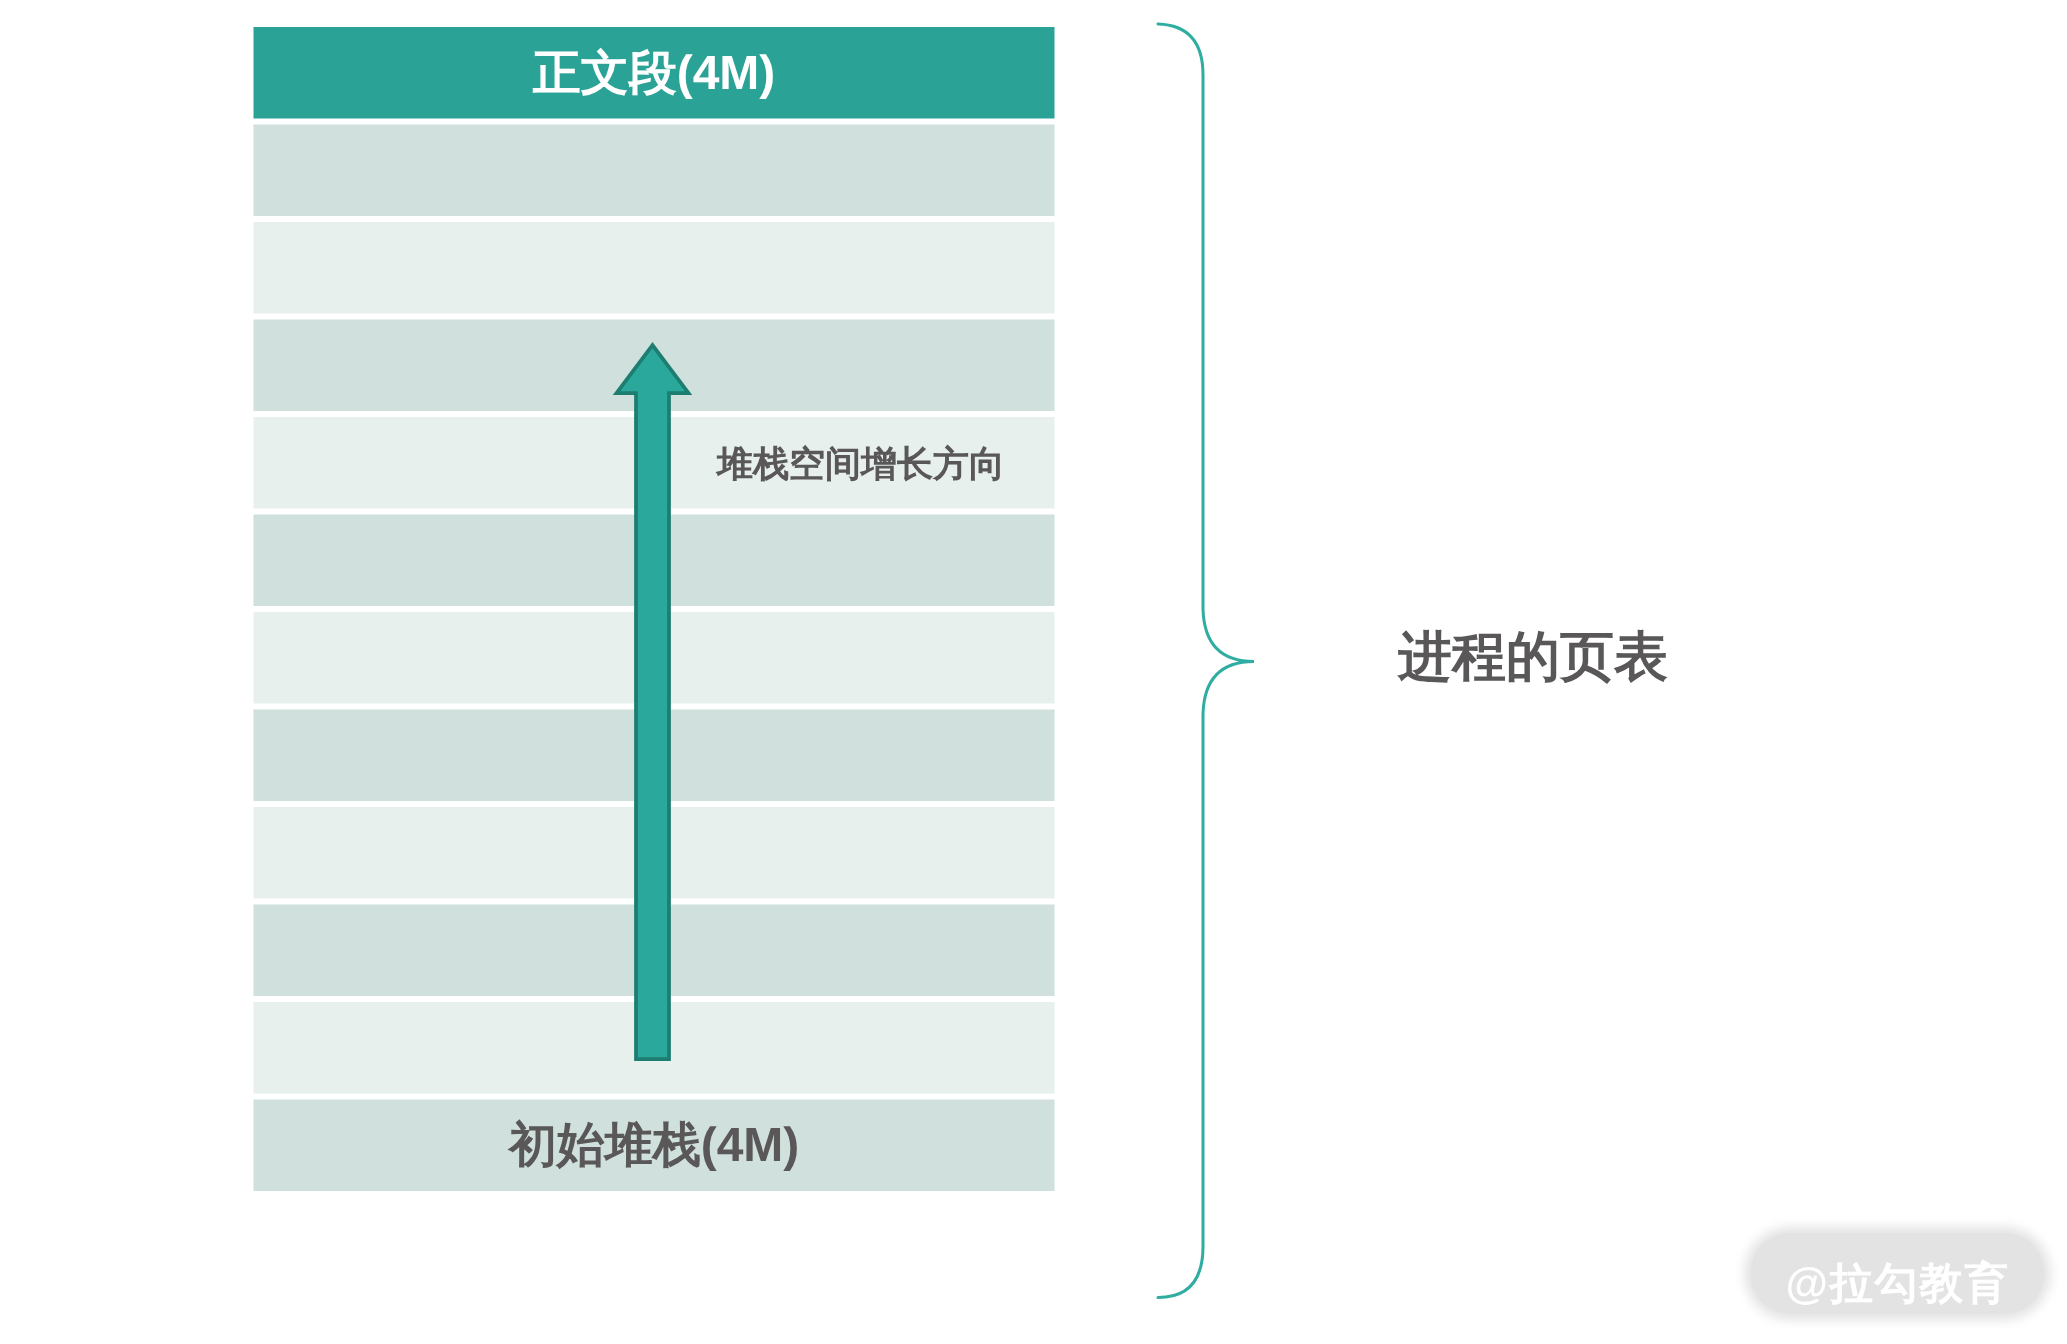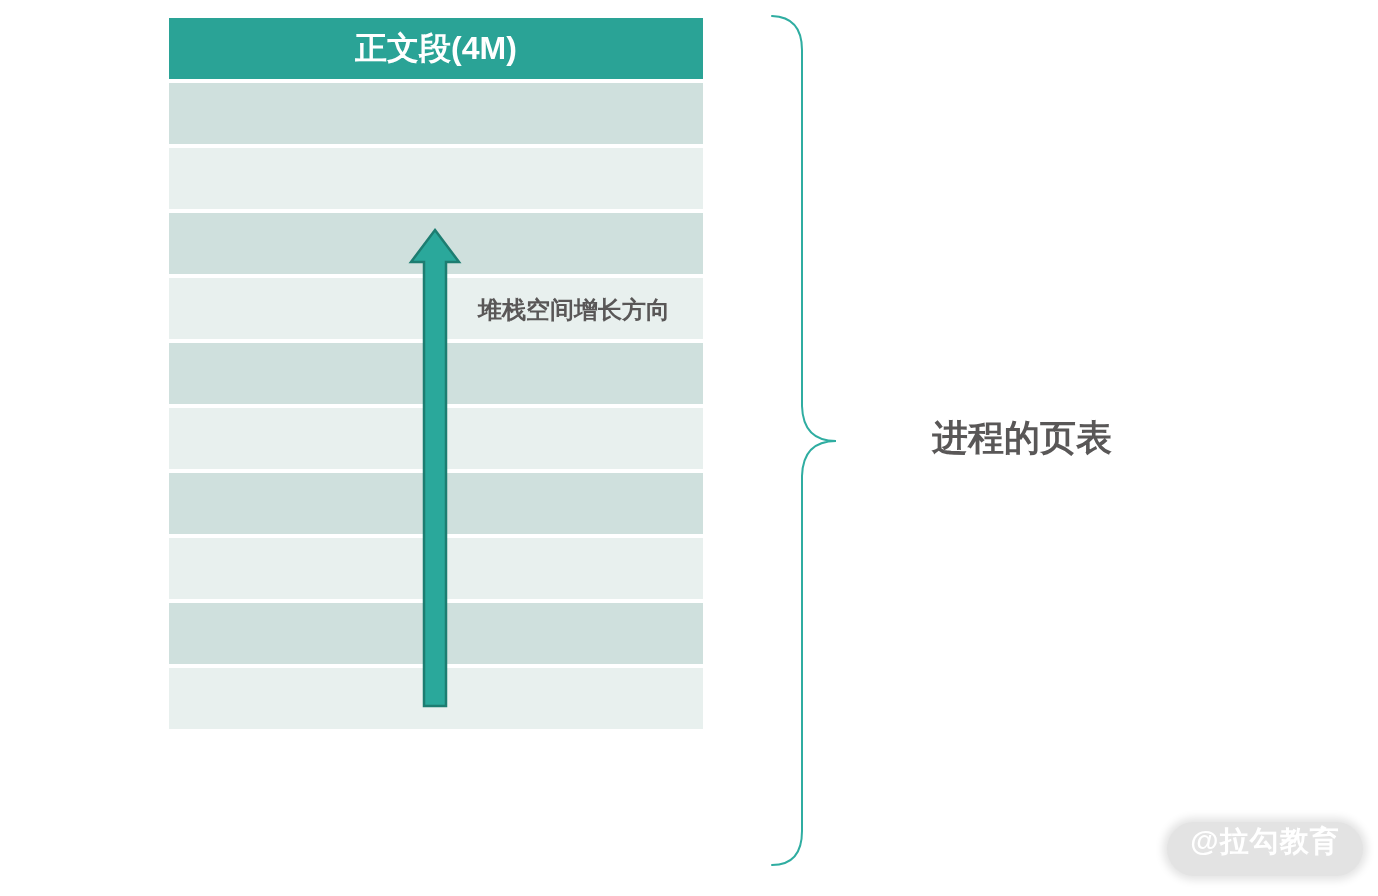--- a/index.html
+++ b/index.html
@@ -95,21 +95,21 @@
   .watermark {
     position: absolute;
     left: 1167px;
     top: 822px;
     width: 196px;
     height: 54px;
     border-radius: 28px;
     background: var(--watermark-bg);
     box-shadow: 0 0 8px 4px var(--watermark-bg);
     display: flex;
-    align-items: flex-start;
+    align-items: flex-end;
     justify-content: center;
   }
   .watermark span {
     color: var(--watermark-text);
     font-size: 29px;
     letter-spacing: 1px;
   }
 </style>
 </head>
 <body>
@@ -119,20 +119,21 @@
   <div class="row"></div>
   <div class="row"></div>
   <div class="row"></div>
   <div class="row"></div>
   <div class="row"></div>
   <div class="row"></div>
   <div class="row"></div>
   <div class="row"></div>
   <div class="row"></div>
   <div class="row"></div>
+  <div class="row">初始堆栈(4M)</div>
 </div>
 
 <svg class="arrow" width="64" height="486" viewBox="0 0 64 486">
   <polygon points="32,4 56,36 43,36 43,480 21,480 21,36 8,36"></polygon>
 </svg>
 
 <div class="arrow-label">堆栈空间增长方向</div>
 
 <svg class="brace" width="100" height="880" viewBox="0 0 100 880">
   <path d="M 17 8 Q 47 9 47 42 L 47 398 Q 48 433 81 433 Q 48 433 47 468 L 47 823 Q 47 857 17 857"></path>

